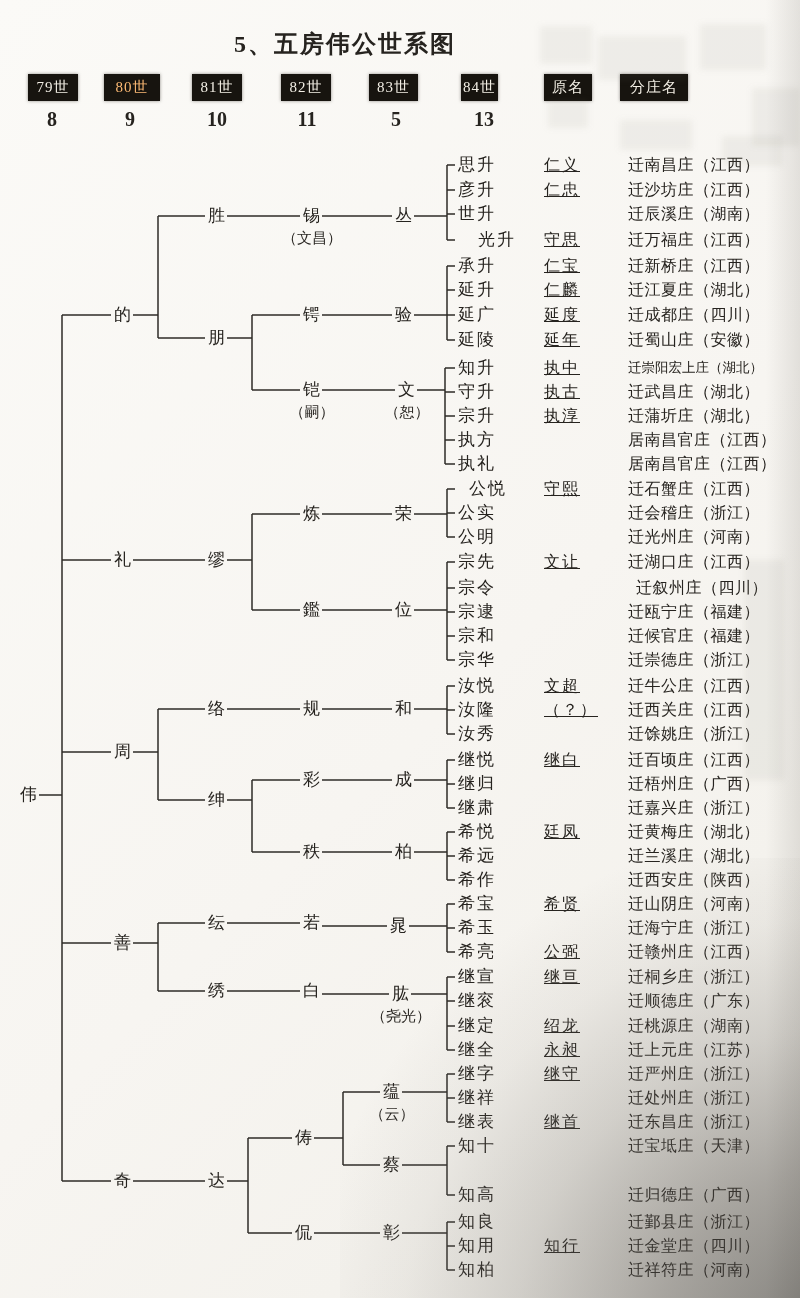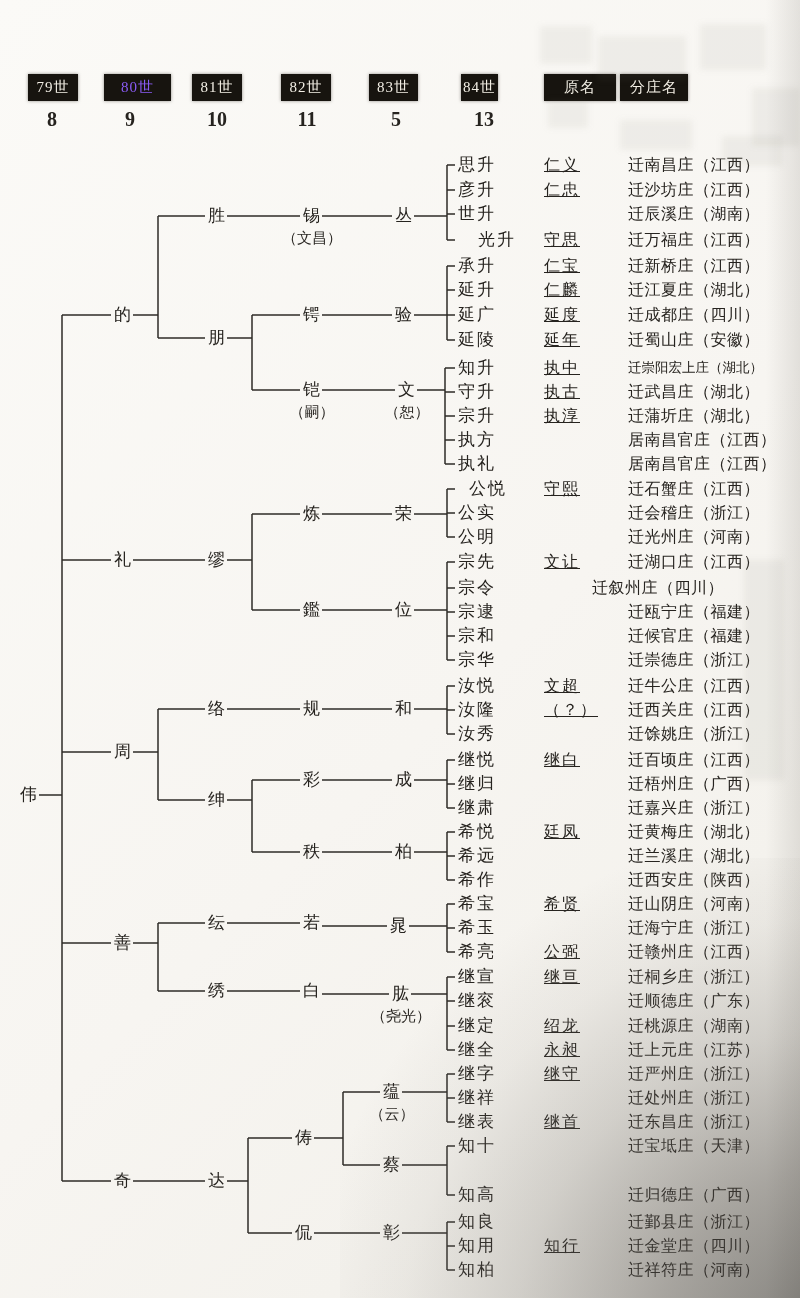--- a/index.html
+++ b/index.html
@@ -32,35 +32,36 @@
   }
   .edge-shade{
     position:absolute;right:0;top:0;width:34px;height:100%;pointer-events:none;
     background:linear-gradient(to right,rgba(95,90,83,0),rgba(95,90,83,.14));
   }
 </style>
 </head>
 <body>
 
 <div class="canvas">
+  <div class="page-title">5、五房伟公世系图</div>
 
   <div id="header-layer">
       <div class="hdr-box" style="left: 28px; top: 74px; width: 50px; background: rgb(23, 20, 15); color: rgb(244, 240, 230);">79世</div>
       <div class="gen-num" style="left: 32px; top: 108px;">8</div>
-      <div class="hdr-box" style="left: 104px; top: 74px; width: 67px; background: rgb(23, 20, 15); color: #8b5cf6;">80世</div>
+      <div class="hdr-box" style="left: 104px; top: 74px; width: 56px; background: rgb(23, 20, 15); color: #fdba74;">80世</div>
       <div class="gen-num" style="left: 110px; top: 108px;">9</div>
       <div class="hdr-box" style="left: 192px; top: 74px; width: 50px; background: rgb(23, 20, 15); color: rgb(244, 240, 230);">81世</div>
       <div class="gen-num" style="left: 197px; top: 108px;">10</div>
       <div class="hdr-box" style="left: 281px; top: 74px; width: 50px; background: rgb(23, 20, 15); color: rgb(244, 240, 230);">82世</div>
       <div class="gen-num" style="left: 287px; top: 108px;">11</div>
       <div class="hdr-box" style="left: 369px; top: 74px; width: 49px; background: rgb(23, 20, 15); color: rgb(244, 240, 230);">83世</div>
       <div class="gen-num" style="left: 376px; top: 108px;">5</div>
       <div class="hdr-box" style="left: 461px; top: 74px; width: 37px; background: rgb(23, 20, 15); color: rgb(244, 240, 230);">84世</div>
       <div class="gen-num" style="left: 464px; top: 108px;">13</div>
-      <div class="hdr-box" style="left: 544px; top: 74px; width: 72px; background: rgb(23, 20, 15); color: rgb(244, 240, 230);">原名</div>
+      <div class="hdr-box" style="left: 544px; top: 74px; width: 48px; background: rgb(23, 20, 15); color: rgb(244, 240, 230);">原名</div>
       <div class="hdr-box" style="left: 620px; top: 74px; width: 68px; background: rgb(23, 20, 15); color: rgb(244, 240, 230);">分庄名</div>
     </div>
 
   <svg class="lines" id="tree-lines" width="800" height="1298">
       <line x1="39" y1="795" x2="62" y2="795" stroke="#2e2b27" stroke-width="1.5"></line>
       <line x1="62" y1="315" x2="62" y2="1181" stroke="#2e2b27" stroke-width="1.5"></line>
       <line x1="62" y1="315" x2="111" y2="315" stroke="#2e2b27" stroke-width="1.5"></line>
       <line x1="62" y1="560" x2="111" y2="560" stroke="#2e2b27" stroke-width="1.5"></line>
       <line x1="62" y1="752" x2="111" y2="752" stroke="#2e2b27" stroke-width="1.5"></line>
       <line x1="62" y1="943" x2="111" y2="943" stroke="#2e2b27" stroke-width="1.5"></line>
@@ -271,21 +272,21 @@
       <div class="orig" style="left: 544px; top: 477px;">守熙</div>
       <div class="dest" style="left: 628px; top: 477px;">迁石蟹庄（江西）</div>
       <div class="leaf-name" style="left: 458px; top: 501px;">公实</div>
       <div class="dest" style="left: 628px; top: 501px;">迁会稽庄（浙江）</div>
       <div class="leaf-name" style="left: 458px; top: 525px;">公明</div>
       <div class="dest" style="left: 628px; top: 525px;">迁光州庄（河南）</div>
       <div class="leaf-name" style="left: 458px; top: 550px;">宗先</div>
       <div class="orig" style="left: 544px; top: 550px;">文让</div>
       <div class="dest" style="left: 628px; top: 550px;">迁湖口庄（江西）</div>
       <div class="leaf-name" style="left: 458px; top: 576px;">宗令</div>
-      <div class="dest" style="left: 592px; top: 576px; text-align: right;">迁叙州庄（四川）</div>
+      <div class="dest" style="left: 636px; top: 576px; text-align: right;">迁叙州庄（四川）</div>
       <div class="leaf-name" style="left: 458px; top: 600px;">宗逮</div>
       <div class="dest" style="left: 628px; top: 600px;">迁瓯宁庄（福建）</div>
       <div class="leaf-name" style="left: 458px; top: 624px;">宗和</div>
       <div class="dest" style="left: 628px; top: 624px;">迁候官庄（福建）</div>
       <div class="leaf-name" style="left: 458px; top: 648px;">宗华</div>
       <div class="dest" style="left: 628px; top: 648px;">迁崇德庄（浙江）</div>
       <div class="leaf-name" style="left: 458px; top: 674px;">汝悦</div>
       <div class="orig" style="left: 544px; top: 674px;">文超</div>
       <div class="dest" style="left: 628px; top: 674px;">迁牛公庄（江西）</div>
       <div class="leaf-name" style="left: 458px; top: 698px;">汝隆</div>

